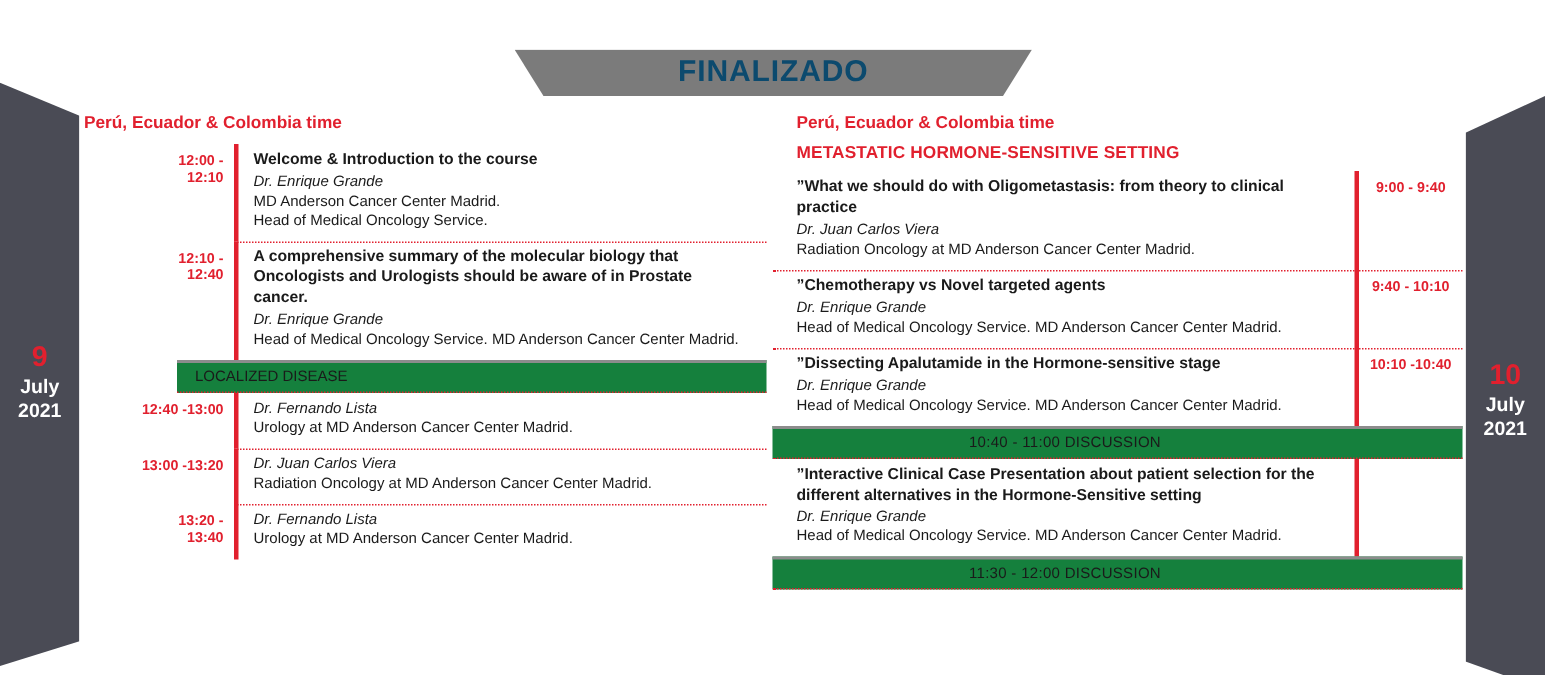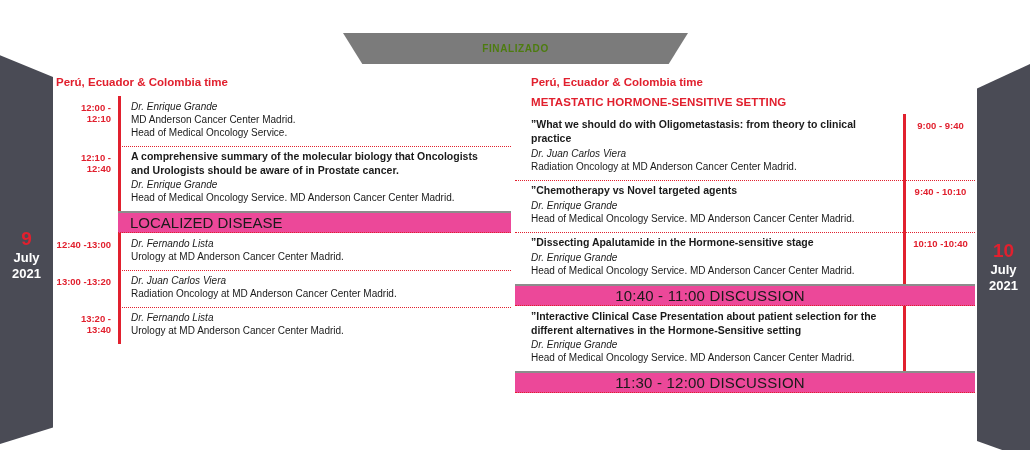--- a/index.html
+++ b/index.html
@@ -44,21 +44,21 @@
 
   
   .banner{
     position:absolute;left:343px;top:33px;width:345px;height:31px;
     background:#7b7b7b;
     clip-path:polygon(5.6% 0%, 94.4% 0%, 100% 100%, 0% 100%);
     transform:rotate(180deg);
   }
   .banner-label{
     position:absolute;left:343px;top:33px;width:345px;height:31px;
-    color:#4d7c0f;font-weight:bold;font-size:10px;
+    color:#0c4a6e;font-weight:bold;font-size:20px;
     letter-spacing:0.6px;
     display:flex;align-items:center;justify-content:center;
   }
 
   
   .col{position:absolute;top:76px;}
   .col-left{left:56px;width:437px;}
   .col-right{left:531px;width:444px;}
 
   .tz{
@@ -68,20 +68,21 @@
   .sectitle{
     color:#e1202e;font-weight:bold;font-size:11.5px;
     margin:0 0 6px 0;line-height:1.1;letter-spacing:0.1px;
   }
 
   
   .rowL{
     position:relative;
     display:flex;
     min-height:10px;
+    margin-left:38px;
   }
   .rowL .timecell{
     width:62px;flex:0 0 62px;
     text-align:right;
     color:#e1202e;font-weight:bold;font-size:9.5px;
     padding-top:6px;padding-right:7px;
     box-sizing:border-box;
   }
   .rowL .barcell{
     width:3px;flex:0 0 3px;background:#e1202e;
@@ -122,25 +123,25 @@
   .spk{
     font-size:10px;font-style:italic;color:#1a1a1a;line-height:1.3;margin:0;
   }
   .aff{
     font-size:10px;color:#1a1a1a;line-height:1.3;margin:0;
   }
 
   
   .band{
     position:relative;
-    background:#ec4899;
+    background:#15803d;
     border-top:2px solid #8c8c8c;
     border-bottom:1px dotted #e1202e;
     height:19px;
-    font-size:15px;color:#1a1a1a;
+    font-size:10px;color:#1a1a1a;
     display:flex;align-items:center;
   }
   .band-left{margin-left:62px;margin-right:-18px;padding-left:12px;}
   .band-right{margin-left:-16px;margin-right:0px;justify-content:center;padding-right:70px;}
   .band-right .band-txt{letter-spacing:0.2px;}
 </style>
 </head>
 <body>
 
 <div class="stage">
@@ -164,20 +165,21 @@
   <div class="banner"></div>
   <div class="banner-label">FINALIZADO</div>
 
   <div class="col col-left">
     <div class="tz">Perú, Ecuador &amp; Colombia time</div>
     <div id="left-rows">
         <div class="rowL">
           <div class="timecell">12:00 - 12:10</div>
           <div class="barcell"></div>
           <div class="bodycell">
+            <p class="ttl">Welcome &amp; Introduction to the course</p>
             <p class="spk">Dr. Enrique Grande</p>
             <p class="aff">MD Anderson Cancer Center Madrid.</p>
             <p class="aff">Head of Medical Oncology Service.</p>
           </div>
         </div>
         <div class="rowL dotted-top">
           <div class="timecell">12:10 - 12:40</div>
           <div class="barcell"></div>
           <div class="bodycell">
             <p class="ttl">A comprehensive summary of the molecular biology that Oncologists and Urologists should be aware of in Prostate cancer.</p>

